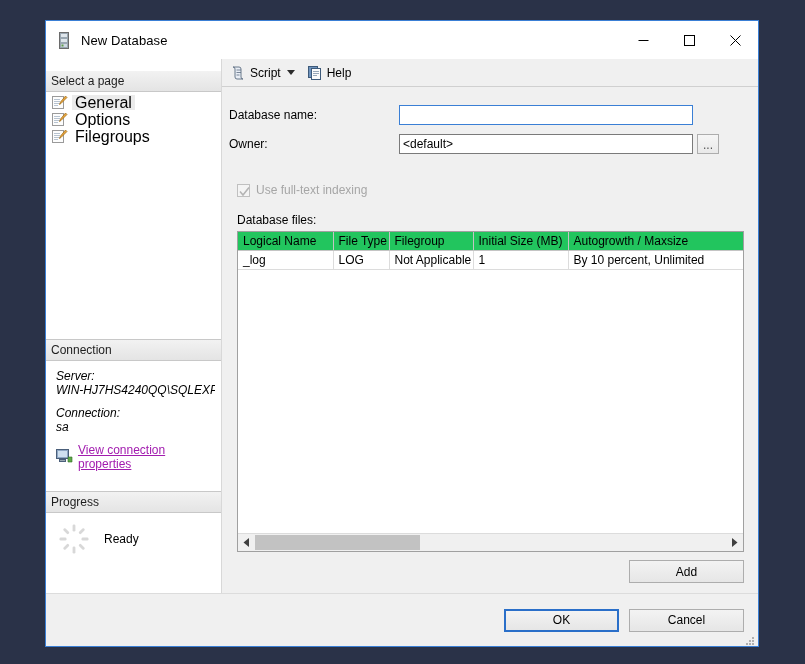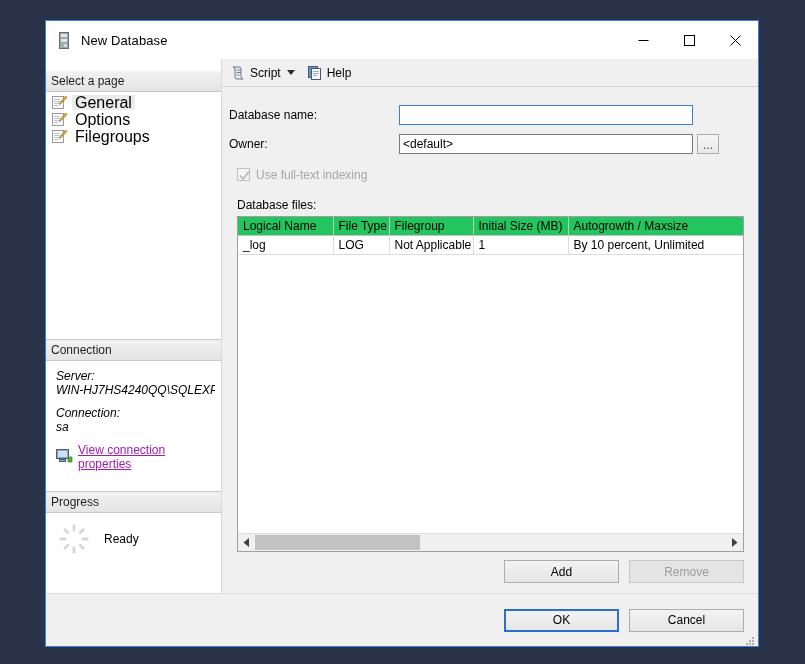--- a/index.html
+++ b/index.html
@@ -204,21 +204,21 @@
     font-size: 12px;
     color: #555;
     display: flex;
     align-items: flex-end;
     justify-content: center;
     padding-bottom: 1px;
     box-sizing: border-box;
     cursor: default;
   }
 
-  .check-row { display: flex; align-items: flex-start; margin: 5px 0 16px 8px; }
+  .check-row { display: flex; align-items: flex-end; margin: 20px 0 16px 8px; }
   .chk {
     width: 13px; height: 13px;
     border: 1px solid #c0c0c0;
     background: #f4f4f4;
     box-sizing: border-box;
     position: relative;
     flex: 0 0 auto;
   }
   .chk svg { position: absolute; left: 1px; top: 1px; }
   .check-label { font-size: 12px; color: #a6a6a6; margin-left: 6px; }
@@ -576,21 +576,20 @@
             <div class="hs-arrow">
               <svg width="7" height="9" viewBox="0 0 7 9">
                   <path d="M1 0 L1 9 L6.5 4.5 Z" fill="#404040"></path>
                 </svg>
             </div>
           </div>
         </div>
 
         <div class="addremove-row">
           <button class="btn">Add</button>
-          <button class="btn disabled">Remove</button>
         </div>
       </div>
     </div>
   </div>
 
   <div class="footer">
     <button class="btn default">OK</button>
     <button class="btn">Cancel</button>
     <span class="grip">
       <svg width="12" height="12" viewBox="0 0 12 12">

